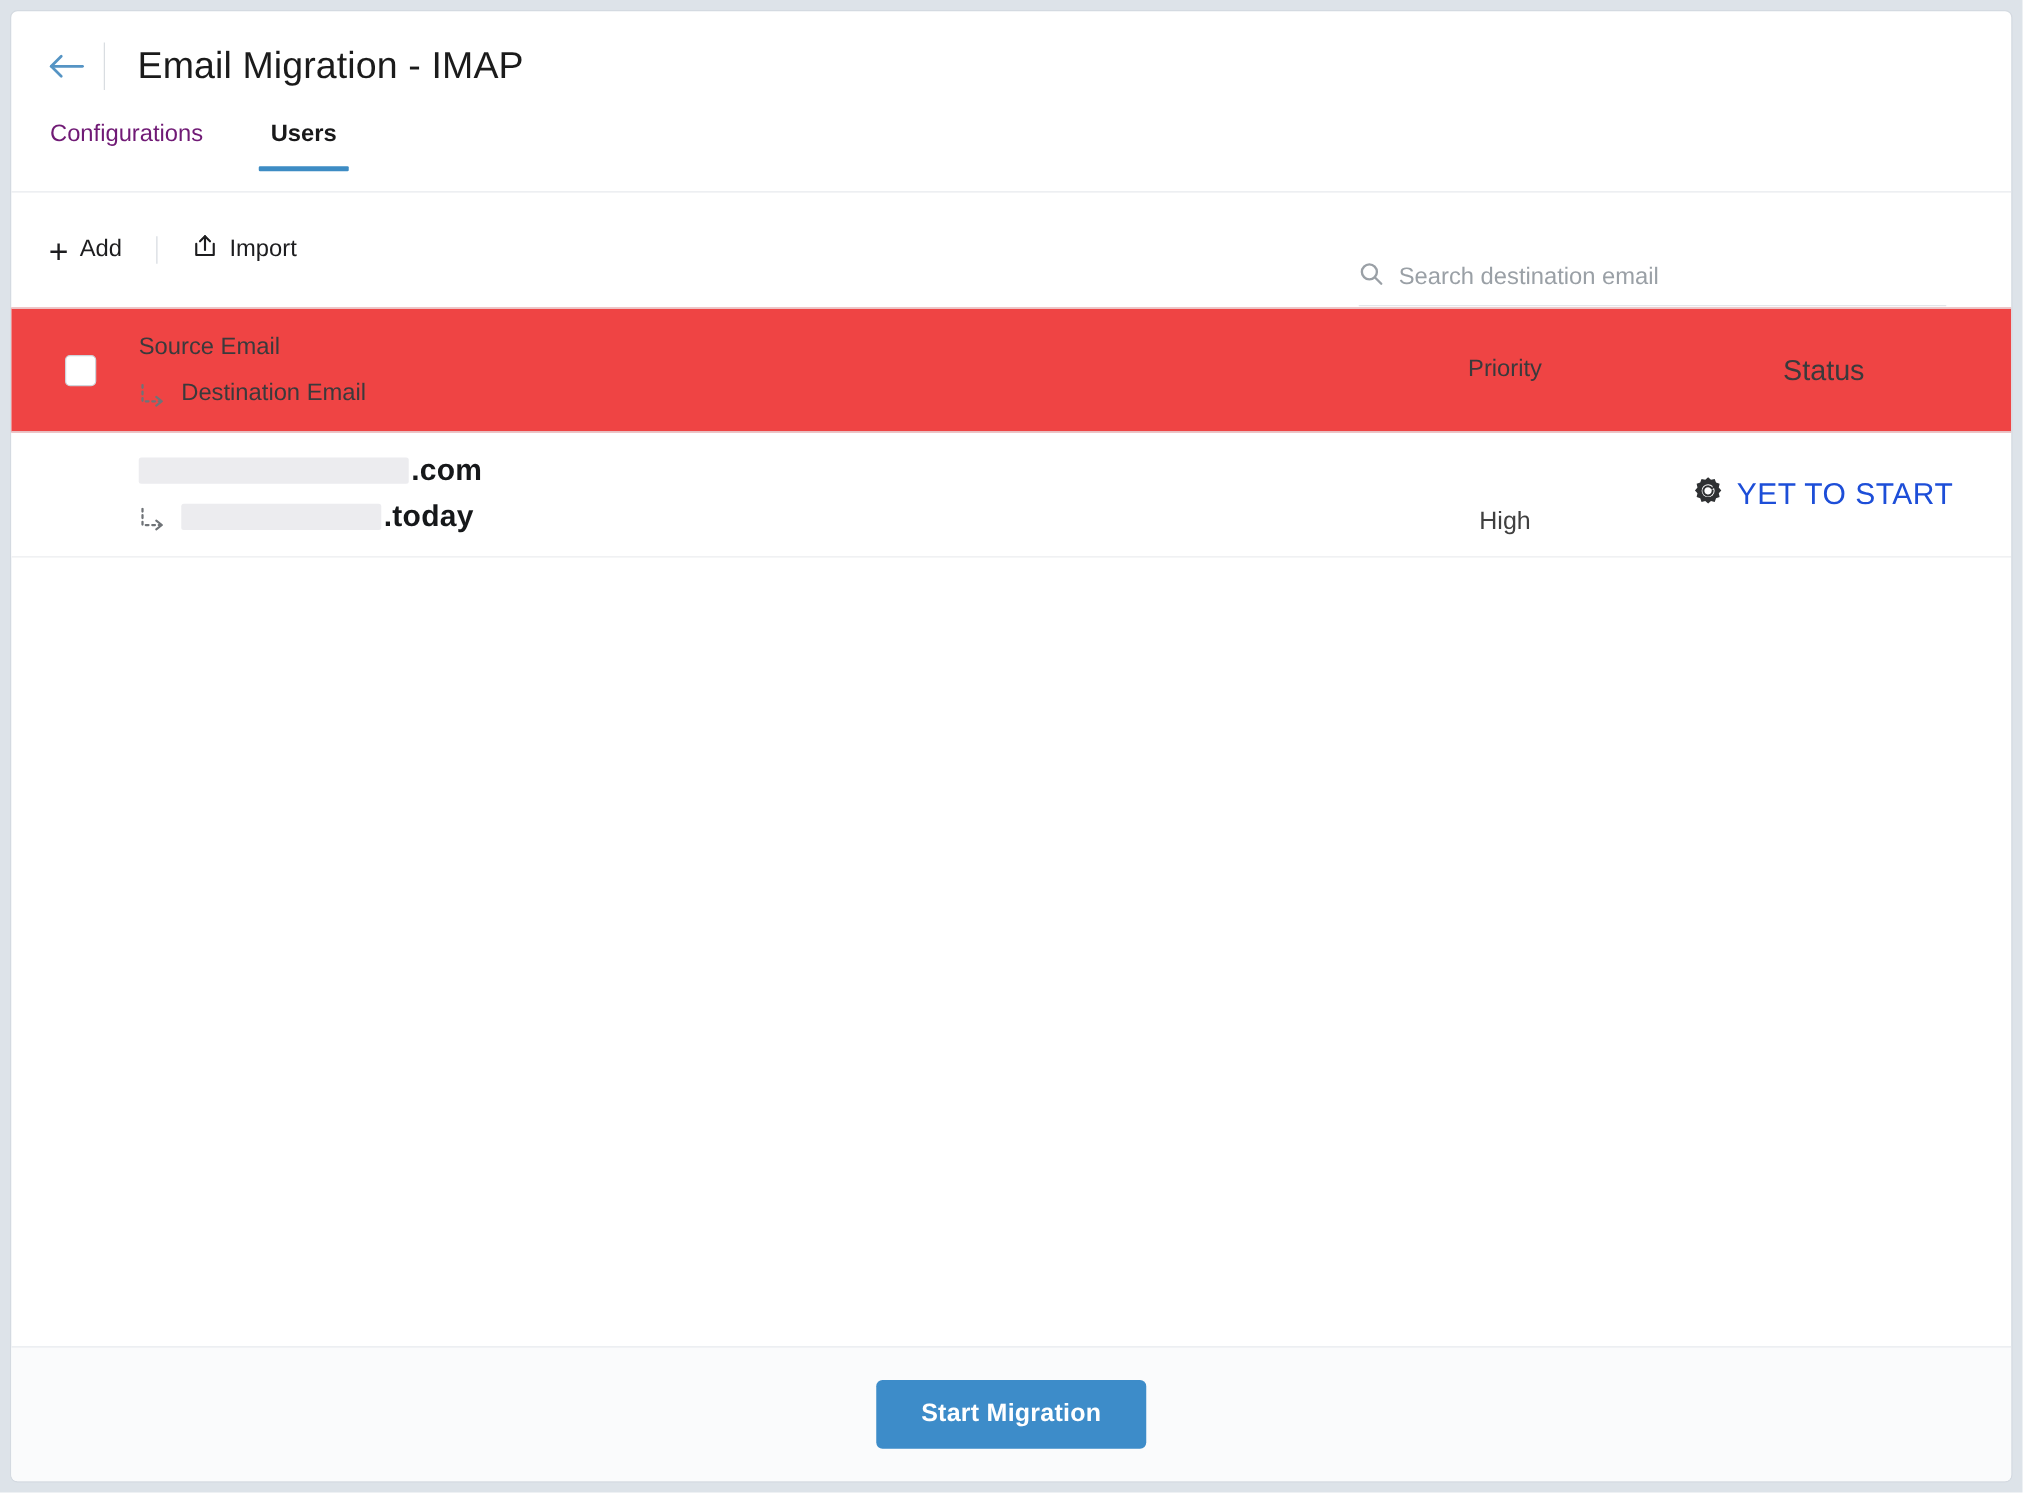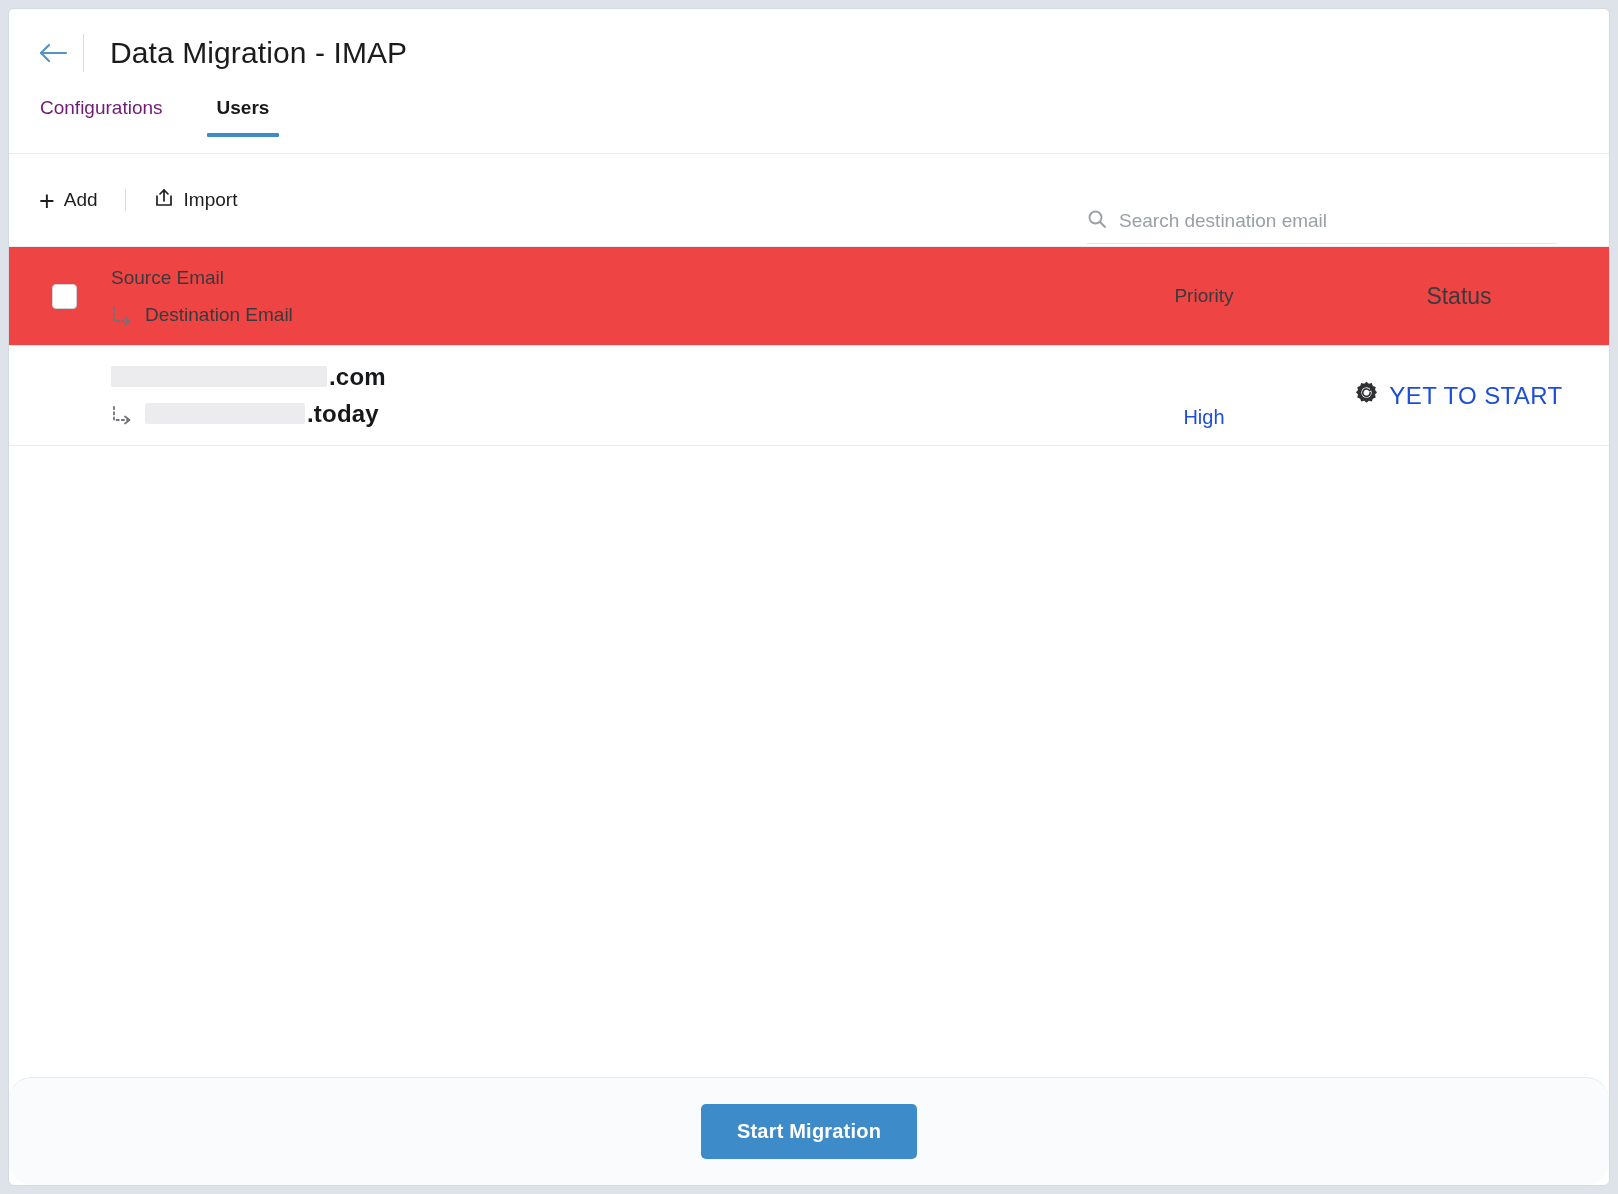--- a/index.html
+++ b/index.html
@@ -280,21 +280,21 @@
     color: #16181a;
     font-weight: 700;
     letter-spacing: 0.2px;
   }
 
   .priority-val {
     width: 210px;
     flex: 0 0 210px;
     text-align: center;
     font-size: 20px;
-    color: #1d4ed8;
+    color: #404040;
     margin-top: 44px;
   }
 
   .status-val {
     width: 300px;
     flex: 0 0 300px;
     display: flex;
     align-items: center;
     justify-content: center;
     gap: 11px;
@@ -307,21 +307,20 @@
 
   
   .footer {
     flex: 0 0 108px;
     height: 108px;
     background: #fafbfc;
     border-top: 1px solid #e7eaee;
     display: flex;
     align-items: center;
     justify-content: center;
-    border-radius: 23px;
   }
 
   .primary-btn {
     background: #3d8cc9;
     color: #ffffff;
     font-family: "Liberation Sans", sans-serif;
     font-size: 20px;
     font-weight: 700;
     border: 0;
     border-radius: 5px;
@@ -338,21 +337,21 @@
   <div class="page-header">
     <div class="back-btn">
       <span>
         <svg width="30" height="24" viewBox="0 0 30 24" fill="none">
           <path d="M28 12H3" stroke="#5594c4" stroke-width="2.2" stroke-linecap="round"></path>
           <path d="M11 4L3 12L11 20" stroke="#5594c4" stroke-width="2.2" stroke-linecap="round" stroke-linejoin="round"></path>
         </svg>
       </span>
     </div>
     <div class="header-divider"></div>
-    <div class="page-title">Data Migration - IMAP</div>
+    <div class="page-title">Email Migration - IMAP</div>
   </div>
 
   <div class="tabbar">
     <div class="tab">Configurations</div>
     <div class="tab active">Users</div>
   </div>
 
   <div class="toolbar">
     <div class="tool-actions">
       <div class="tool-btn">

